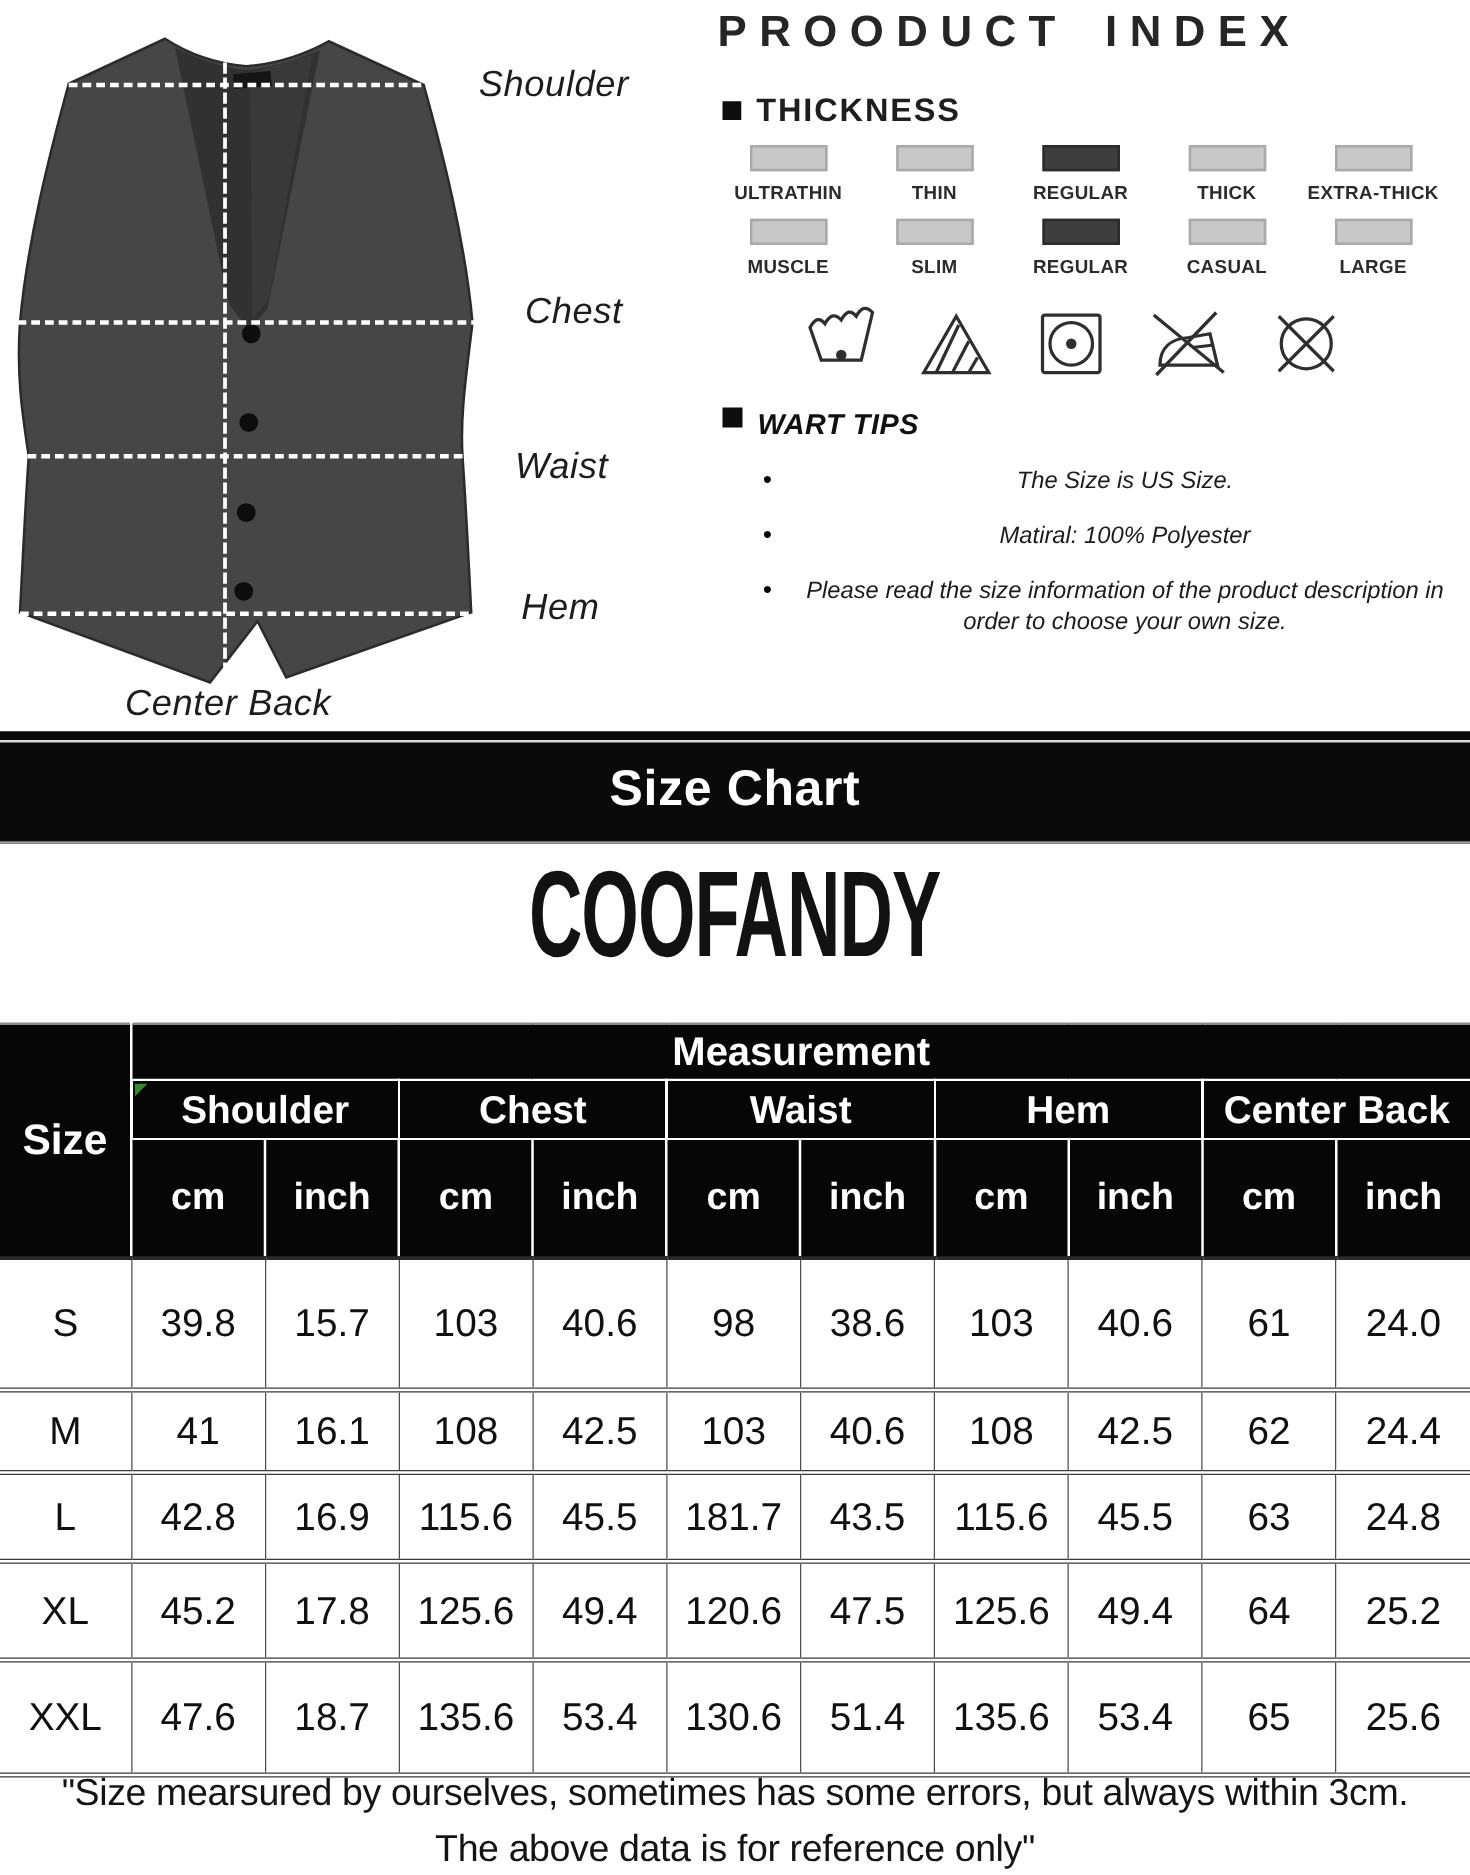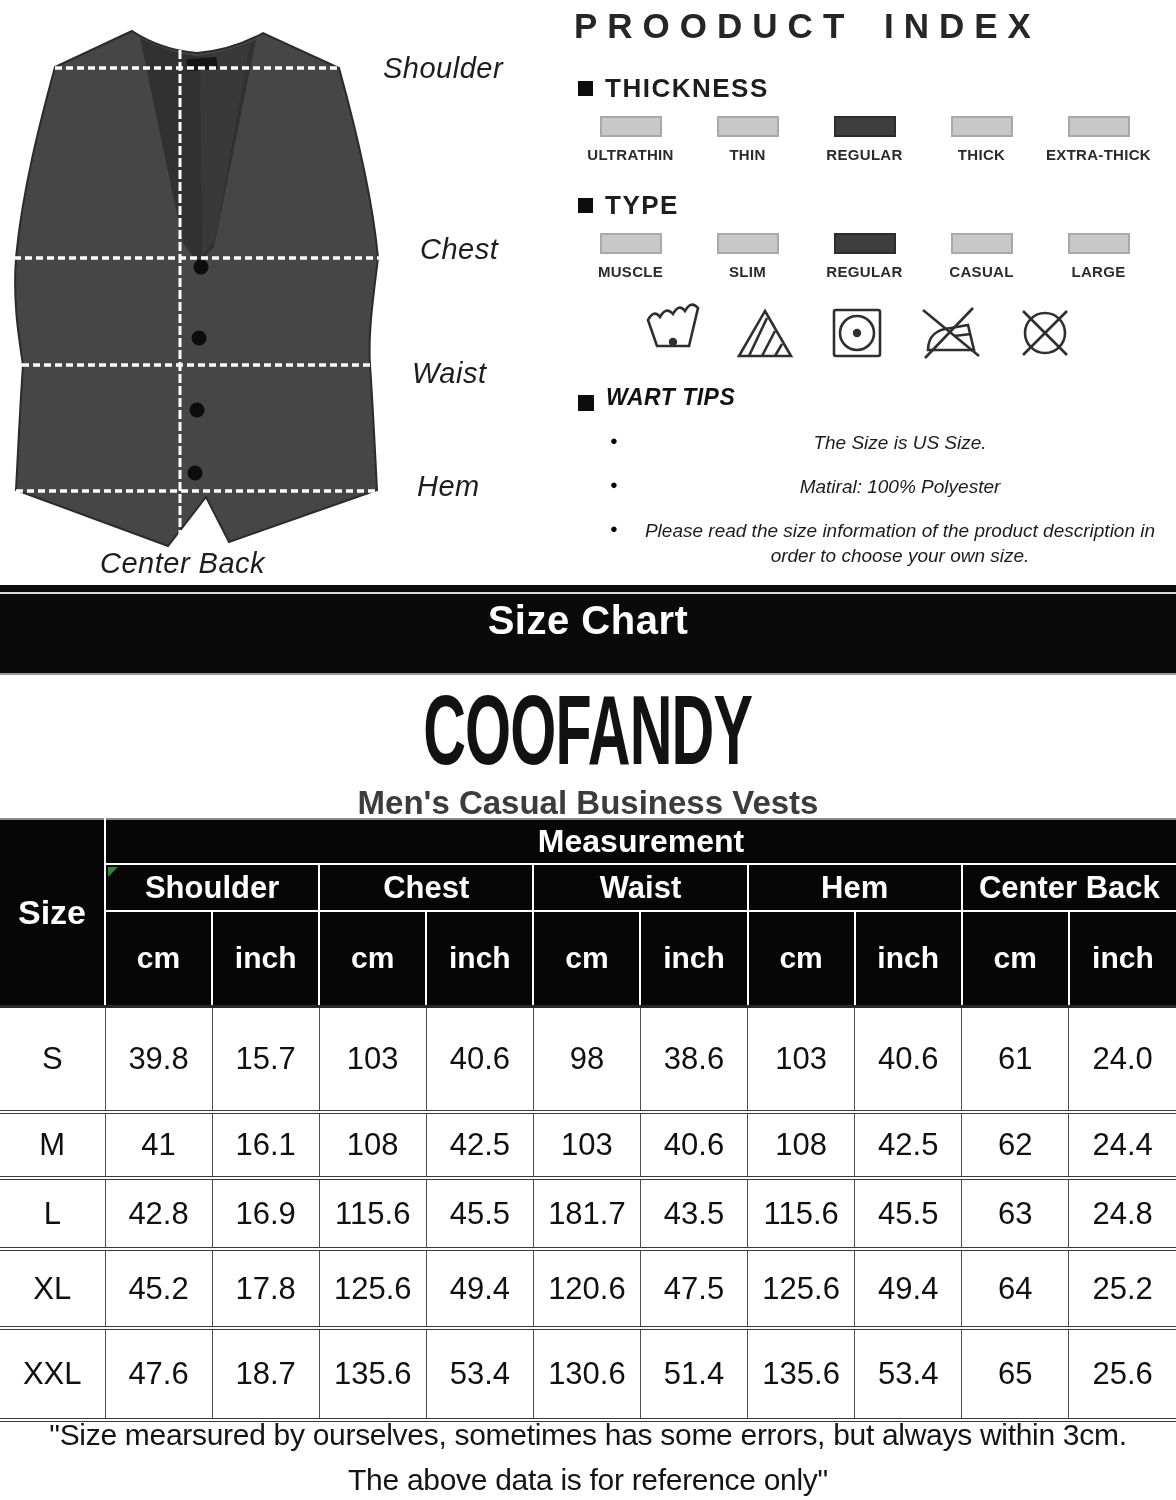--- a/index.html
+++ b/index.html
@@ -34,31 +34,31 @@
   .pi-heading .sq{width:15px;height:15px;background:#0d0d0d;margin-right:12px;flex:0 0 auto;}
   .pi-options{display:flex;margin-top:12px;}
   .pi-option{width:117px;text-align:center;}
   .pi-bar{width:62px;height:21px;background:var(--bar-light);border:2px solid var(--bar-light-border);margin:0 auto;}
   .pi-bar.selected{background:var(--bar-dark);border-color:#2c2c2c;}
   .pi-option-label{margin-top:9px;font-size:15px;font-weight:bold;color:#2b2b2b;letter-spacing:.3px;white-space:nowrap;}
   .care-row{display:flex;gap:30px;margin:22px 0 0 70px;}
   .care-row svg{display:block;}
 
   .tips{margin-top:20px;}
-  .tips-heading{display:flex;align-items:flex-end;font-size:23px;font-weight:bold;font-style:italic;color:#111;letter-spacing:.5px;margin-left:6px;}
+  .tips-heading{display:flex;align-items:flex-start;font-size:23px;font-weight:bold;font-style:italic;color:#111;letter-spacing:.5px;margin-left:6px;}
   .tips-heading .sq{width:16px;height:16px;background:#0d0d0d;margin-right:12px;font-style:normal;flex:0 0 auto;}
   .tips-list{list-style:none;margin:8px 0 0 38px;max-width:560px;}
   .tips-list li{position:relative;font-style:italic;font-size:19px;line-height:1.32;color:#1c1c1c;padding-left:20px;margin-top:19px;text-align:center;}
   .tips-list li::before{content:"●";position:absolute;left:0;top:2px;font-size:13px;color:#000;font-style:normal;}
 
   
   .banner{position:absolute;top:585px;left:0;width:1176px;height:90px;background:var(--banner-bg);}
   .banner::before{content:"";position:absolute;top:7px;left:0;right:0;height:2px;background:rgba(255,255,255,.85);}
   .banner::after{content:"";position:absolute;bottom:0;left:0;right:0;height:2px;background:#9a9a9a;}
-  .banner-title{position:absolute;width:100%;text-align:center;top:13px;color:#fff;font-size:40px;font-weight:bold;letter-spacing:.5px;}
+  .banner-title{position:absolute;width:100%;text-align:center;top:24px;color:#fff;font-size:40px;font-weight:bold;letter-spacing:.5px;}
 
   
   .brand{position:absolute;top:675px;left:0;width:1176px;text-align:center;}
   .brand-logo{display:inline-block;font-size:74px;font-weight:bold;color:#121212;letter-spacing:-1px;transform:scale(.8,1.32);transform-origin:center 60%;margin-top:16px;}
   .brand-subtitle{font-size:33px;font-weight:bold;color:#3c3c3c;margin-top:8px;}
 
   
   table.size-chart{position:absolute;top:818px;left:0;width:1176px;border-collapse:collapse;table-layout:fixed;border-top:2px solid #8c8c8c;}
   .size-chart th{background:var(--header-bg);color:#fff;font-weight:bold;border:2px solid #fff;}
   .size-chart th.corner{font-size:34px;border-left:none;margin-left:28px;}
@@ -136,24 +136,20 @@
           <div class="pi-option">
             <div class="pi-bar"></div>
             <div class="pi-option-label">THICK</div>
           </div>
           <div class="pi-option">
             <div class="pi-bar"></div>
             <div class="pi-option-label">EXTRA-THICK</div>
           </div>
         </div>
 
-      <div class="pi-heading">
-        <span class="sq"></span>
-        <span>TYPE</span>
-      </div>
       <div class="pi-options" id="type-options">
           <div class="pi-option">
             <div class="pi-bar"></div>
             <div class="pi-option-label">MUSCLE</div>
           </div>
           <div class="pi-option">
             <div class="pi-bar"></div>
             <div class="pi-option-label">SLIM</div>
           </div>
           <div class="pi-option">
@@ -212,21 +208,20 @@
       </div>
     </div>
   </section>
 
   <section class="banner">
     <div class="banner-title">Size Chart</div>
   </section>
 
   <section class="brand">
     <div class="brand-logo">COOFANDY</div>
-    <div class="brand-subtitle">Men's Casual Business Vests</div>
   </section>
 
   <table class="size-chart">
     <colgroup>
       <col style="width:105px">
       <col span="10">
     </colgroup>
     <thead>
       <tr>
         <th class="corner" rowspan="3">Size</th>

